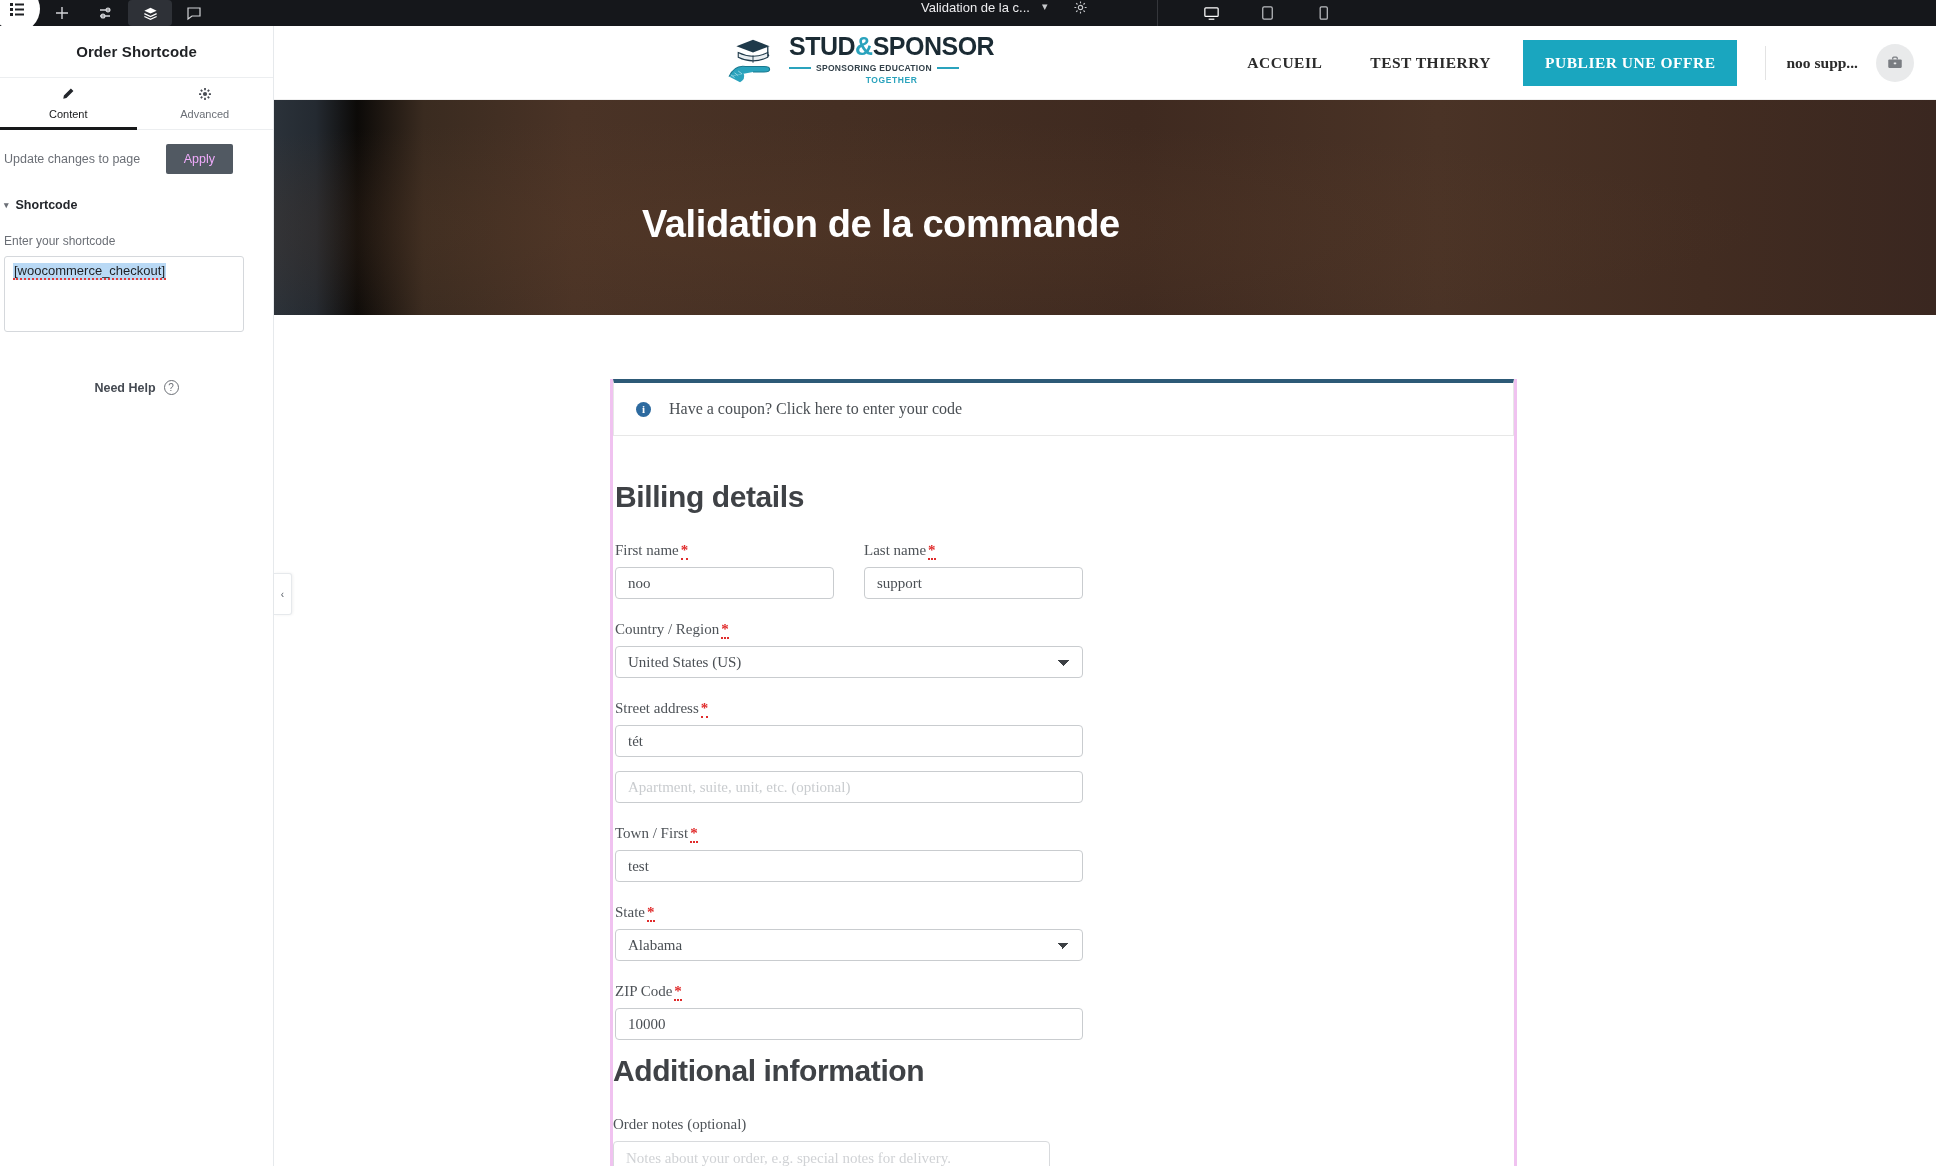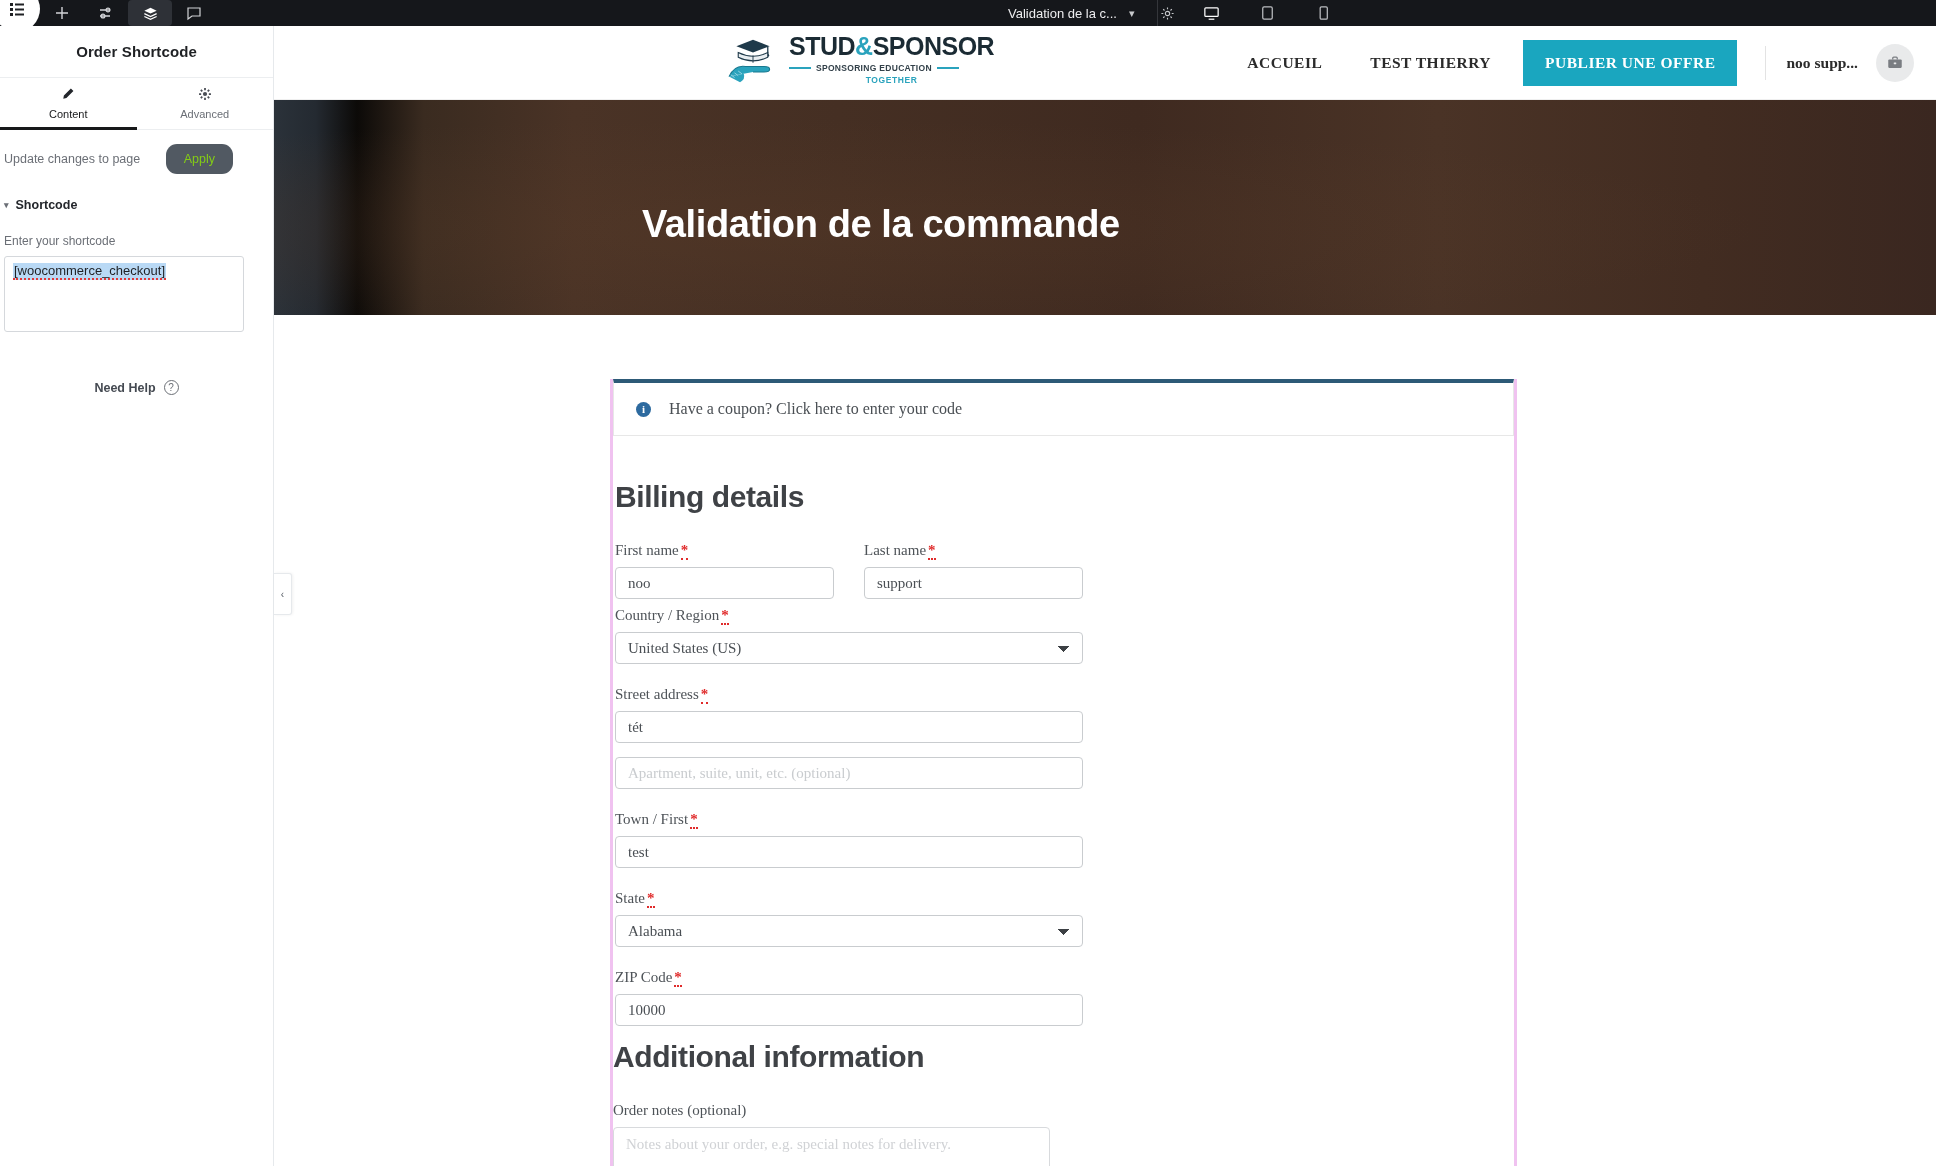--- a/index.html
+++ b/index.html
@@ -35,22 +35,22 @@
     display: flex; align-items: center; justify-content: center;
     color: #c7c9cc;
   }
   .el-tb-icon.active {
     background: #2e3137;
     border-radius: 4px;
     height: 26px;
     color: #ffffff;
   }
   .el-topbar-center {
-    position: absolute; left: 1008px; top: 0;
-    height: 26px; display: flex; align-items: center; gap: 12px;
+    position: absolute; left: 921px; top: 0;
+    height: 26px; display: flex; align-items: flex-start; gap: 12px;
     color: #e6e7e8;
   }
   .el-doc-title {
     font-size: 13px; color: #ededef; white-space: nowrap;
     font-family: "Liberation Sans", sans-serif;
   }
   .el-divider-v { width: 1px; height: 26px; background: #34363b; }
   .el-topbar-right {
     position: absolute; left: 1183px; top: 0; height: 26px;
     display: flex; align-items: center;
@@ -98,22 +98,22 @@
   .el-tab-ico { font-size: 13px; line-height: 1; color: #4a4e55; }
 
   .el-row-apply {
     display: flex; align-items: center; justify-content: space-between;
     padding: 14px 20px 14px 0;
     margin-left: -16px;
     min-height: 58px;
   }
   .el-apply-text { font-size: 12.5px; color: #6b6f76; white-space: nowrap; }
   .el-apply-btn {
-    background: #515962; color: #84cc16;
-    border: none; border-radius: 11px;
+    background: #515962; color: #f0abfc;
+    border: none; border-radius: 2px;
     padding: 8px 18px; font-size: 12.5px; cursor: pointer;
     font-family: "Liberation Sans", sans-serif;
   }
   .el-section-head {
     padding: 10px 0 10px 0; margin-left: -16px;
     font-size: 12.5px; font-weight: bold; color: #23262b;
     display: flex; align-items: center; gap: 7px;
   }
   .el-caret { font-size: 9px; color: #6b6f76; }
   .el-field-label {
@@ -294,21 +294,21 @@
   }
   .f-label {
     font-family: "Liberation Serif", serif;
     font-size: 15px; color: #4e5358; margin-bottom: 8px;
     display: block;
   }
   .req {
     color: #e02b2b; font-weight: bold;
     border-bottom: 2px dotted #e02b2b; margin-left: 2px;
   }
-  .f-row2 { display: flex; gap: 30px; margin-bottom: 8px; }
+  .f-row2 { display: flex; gap: 30px; margin-bottom: 22px; }
   .f-col { flex: 1; }
   .f-input, .f-select {
     width: 100%; height: 32px;
     border: 1px solid #c9cccf; border-radius: 4px;
     padding: 0 12px;
     font-family: "Liberation Serif", serif;
     font-size: 15px; color: #4a4f54; background: #ffffff;
     outline: none;
   }
   .f-input::placeholder { color: #c9cccf; }

